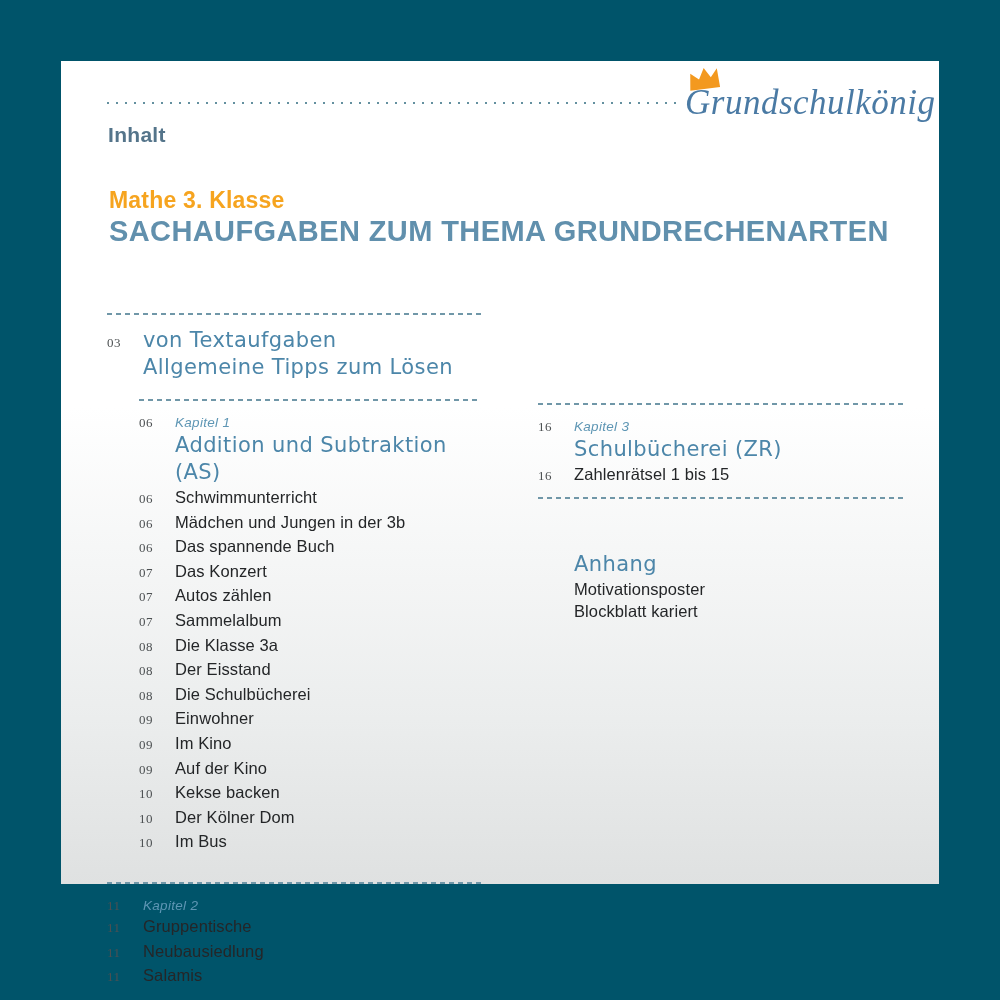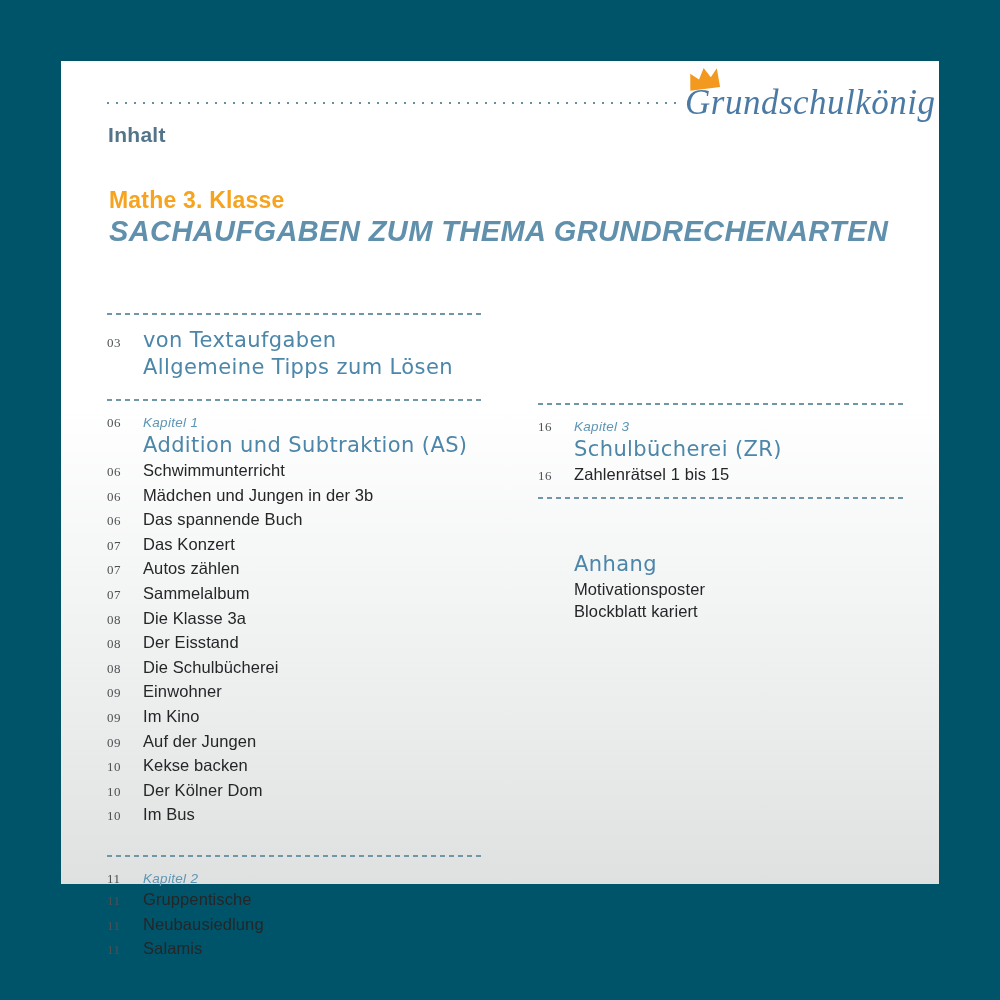--- a/index.html
+++ b/index.html
@@ -16,31 +16,31 @@
   .crown{display:block;margin-left:2px;margin-bottom:-7px;transform:rotate(-7deg);}
   .logo-text{font-family:"Liberation Serif","DejaVu Serif",serif;font-style:italic;
     font-size:35px;color:#4a7aa4;letter-spacing:0.5px;line-height:36px;}
 
   .inhalt{position:absolute;left:47px;top:62px;font-size:21px;font-weight:bold;
     color:#54748a;letter-spacing:0.3px;}
 
   .kicker{position:absolute;left:48px;top:126px;font-size:23px;font-weight:bold;
     color:#f6a41f;letter-spacing:0.2px;}
   .doc-title{position:absolute;left:48px;top:154px;width:810px;font-size:29px;
-    font-weight:bold;color:#6190ad;letter-spacing:0.4px;white-space:nowrap;font-style:italic;}
+    font-weight:bold;color:#6190ad;letter-spacing:0.4px;white-space:nowrap;}
 
   
   #col-left{position:absolute;left:46px;top:252px;width:374px;}
   #col-right{position:absolute;left:477px;top:342px;width:368px;}
 
   .dash-line{height:2px;
     background:repeating-linear-gradient(to right,#7097a8 0 5px,transparent 5px 9px);}
   .section-pad{padding-top:12px;}
 
-  #col-left .toc-section:nth-child(2){margin-top:18px;}
+  #col-left .toc-section:nth-child(2){margin-top:18px;margin-left:32px;}
   #col-left .toc-section:nth-child(3){margin-top:27px;}
   #col-right .toc-section:nth-child(2){margin-top:9px;}
   #col-right .toc-section:nth-child(2) .section-pad{padding-top:52px;}
   #col-right .toc-section:nth-child(3){margin-top:8px;}
 
   .row{display:flex;align-items:baseline;}
   .num{flex:0 0 36px;width:36px;font-size:13px;color:#4c5052;letter-spacing:0.5px;font-family:Liberation Serif, serif;}
   .kapitel-row{line-height:19px;}
   .kapitel-label{font-size:13.5px;color:#5e96b4;letter-spacing:0.3px;font-style:italic;}
   .heading-row .heading{font-family:"DejaVu Sans",sans-serif;font-size:21px;
@@ -134,21 +134,21 @@
           <div class="row item-row">
             <span class="num">09</span>
             <span class="item-label">Einwohner</span>
           </div>
           <div class="row item-row">
             <span class="num">09</span>
             <span class="item-label">Im Kino</span>
           </div>
           <div class="row item-row">
             <span class="num">09</span>
-            <span class="item-label">Auf der Jungen</span>
+            <span class="item-label">Auf der Kino</span>
           </div>
           <div class="row item-row">
             <span class="num">10</span>
             <span class="item-label">Kekse backen</span>
           </div>
           <div class="row item-row">
             <span class="num">10</span>
             <span class="item-label">Der Kölner Dom</span>
           </div>
           <div class="row item-row">

